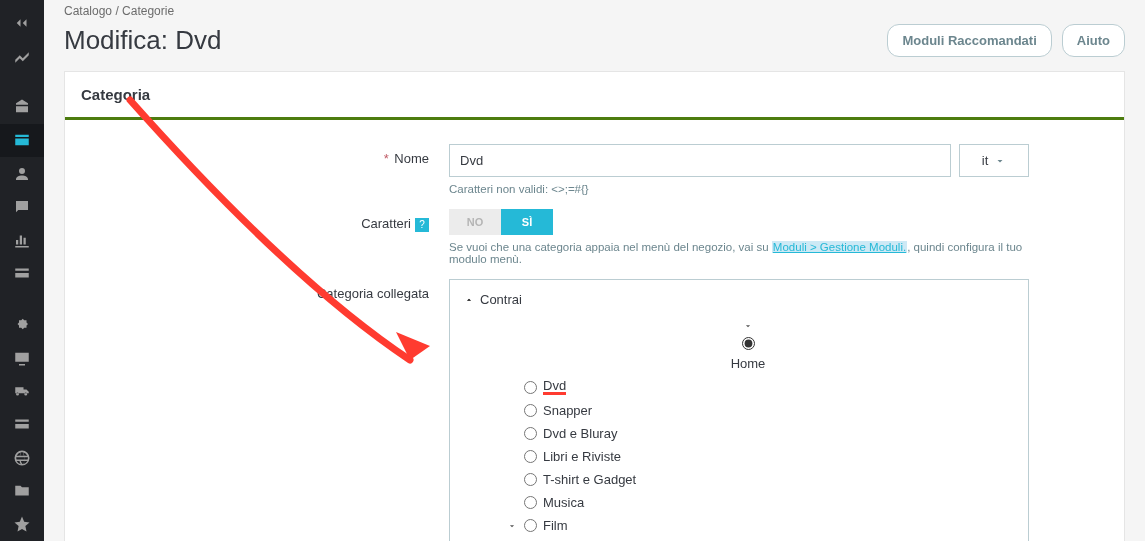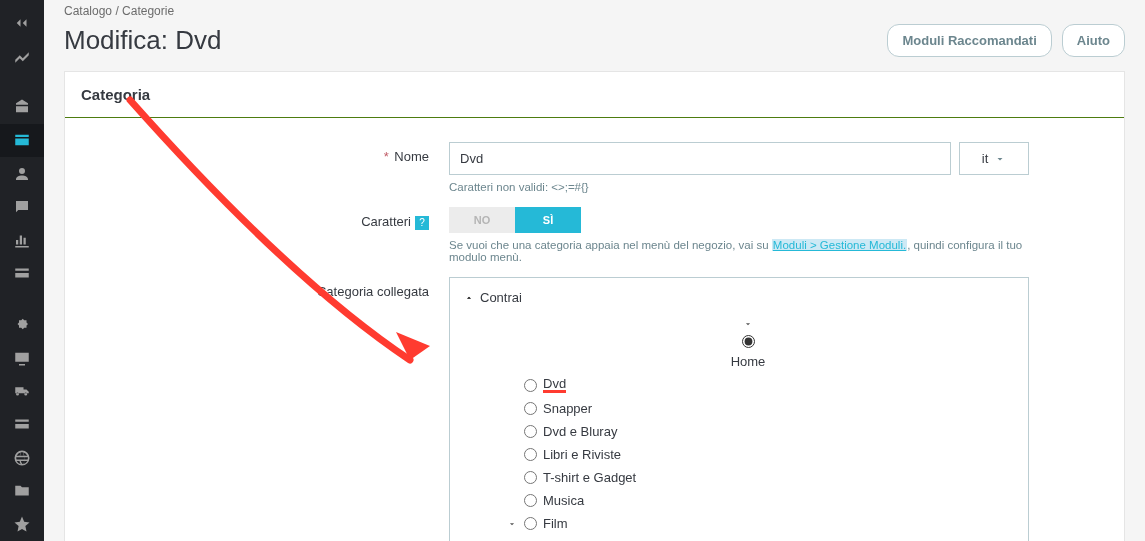--- a/index.html
+++ b/index.html
@@ -10,34 +10,34 @@
 .sb-icon { width: 18px; height: 18px; fill: currentColor; }
 .main { position: absolute; left: 44px; top: 0; right: 0; height: 541px; }
 .header { padding: 4px 20px 14px 20px; }
 .breadcrumb { font-size: 12px; color: #6c6c6c; margin-bottom: 6px; }
 .breadcrumb a { color: #6c6c6c; text-decoration: none; }
 .titlebar { display: flex; align-items: center; justify-content: space-between; }
 .page-title { font-size: 26px; font-weight: 400; color: #363a41; }
 .header-btns { display: flex; gap: 10px; }
 .btn-outline { border: 1px solid #bbcdd2; background: #fff; color: #6c868e; padding: 8px 14px; font-size: 13px; font-weight: 600; cursor: pointer; border-radius: 12px; }
 .panel { margin: 0 20px; background: #fff; border: 1px solid #e5e5e5; }
-.panel-header { padding: 14px 16px; font-size: 15px; font-weight: 600; color: #363a41; border-bottom: 1px solid #4d7c0f; }
+.panel-header { padding: 14px 16px; font-size: 15px; font-weight: 600; color: #363a41; border-bottom: 3px solid #4d7c0f; }
 .form-area { padding: 24px 24px 10px 24px; }
 .form-row { display: flex; align-items: flex-start; margin-bottom: 14px; }
 .form-label { width: 360px; text-align: right; padding-right: 20px; padding-top: 7px; font-size: 13px; color: #363a41; }
 .form-label .req { color: #c05c67; margin-right: 2px; }
 .help-icon { display: inline-block; width: 14px; height: 14px; background: #25b9d7; color: #fff; font-size: 10px; line-height: 14px; text-align: center; margin-left: 4px; vertical-align: middle; }
 .form-control-col { flex: 1; max-width: 580px; }
 .input-row { display: flex; gap: 8px; align-items: stretch; }
 .text-input { flex: 1; border: 1px solid #bbcdd2; padding: 8px 10px; font-size: 13px; color: #363a41; }
 .lang-dd { width: 70px; border: 1px solid #bbcdd2; background: #fff; display: flex; align-items: center; justify-content: center; gap: 6px; cursor: pointer; font-size: 13px; }
 .help-text { font-size: 11.5px; color: #6c868e; margin-top: 6px; }
 .help-text a { color: #25b9d7; background: #cde9f5; padding: 0 1px; }
 .toggle { display: flex; }
-.toggle-opt { width: 66px; height: 26px; display: flex; align-items: center; justify-content: center; font-size: 11px; font-weight: 600; cursor: pointer; }
+.toggle-opt { width: 52px; height: 26px; display: flex; align-items: center; justify-content: center; font-size: 11px; font-weight: 600; cursor: pointer; }
 .toggle-no { background: #ececec; color: #b5b5b5; }
 .toggle-yes { background: #25b9d7; color: #fff; }
 .tree-box { border: 1px solid #bbcdd2; padding: 12px 14px; max-width: 580px; }
 .tree-collapse { display: flex; align-items: center; gap: 6px; font-size: 13px; color: #363a41; margin-bottom: 10px; cursor: pointer; }
 .chev { width: 10px; height: 10px; }
 .tree-node { font-size: 13px; color: #363a41; padding: 4px 0; display: flex; align-items: center; gap: 6px; cursor: pointer; }
 .tree-node input[type=radio] { margin: 0; accent-color: #333; }
 .depth1 { padding-left: 18px; flex-direction: column; }
 .depth2 { padding-left: 42px; }
 .expand-tog { width: 12px; display: inline-flex; justify-content: center; }

